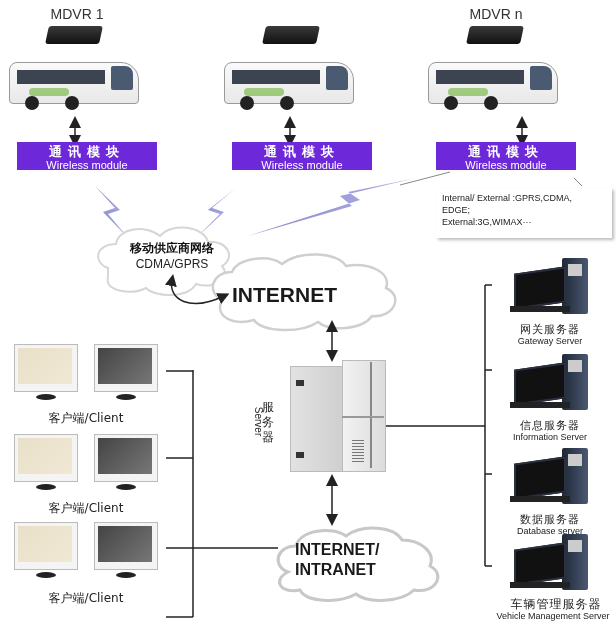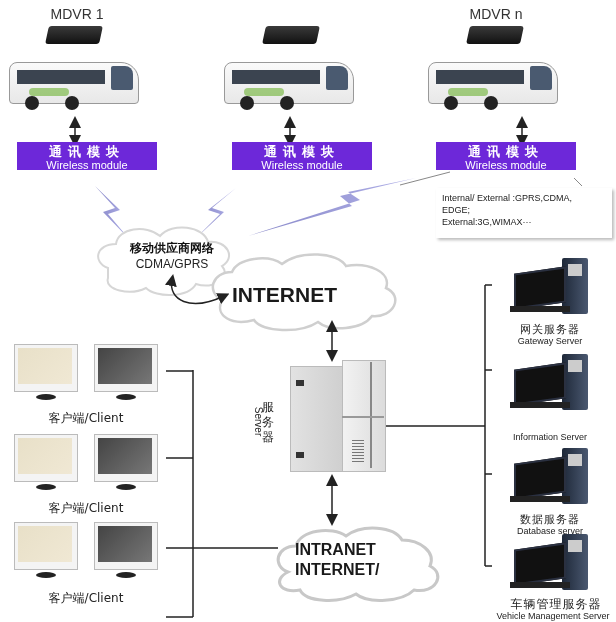--- a/index.html
+++ b/index.html
@@ -137,22 +137,22 @@
 </div>
 
 <div class="abs" style="left:112px;top:240px;width:120px;text-align:center;">
   <div class="net-cn">移动供应商网络</div>
   <div class="net-en">CDMA/GPRS</div>
 </div>
 
 <div class="abs big-label" style="left:232px;top:283px;font-size:21px;">INTERNET</div>
 
 <div class="abs big-label" style="left:295px;top:540px;font-size:16px;line-height:20px;">
+  <div>INTERNET/</div>
   <div>INTRANET</div>
-  <div>INTERNET/</div>
 </div>
 
 <div class="abs" style="left:290px;top:360px;width:95px;height:116px;">
   <div style="position:absolute;left:0;top:6px;width:52px;height:104px;background:linear-gradient(90deg,#e2e2e2,#cfcfcf);border:1px solid #bbb;"></div>
   <div style="position:absolute;left:52px;top:0;width:42px;height:110px;background:linear-gradient(90deg,#f2f2f2,#dcdcdc);border:1px solid #bbb;"></div>
   <div style="position:absolute;left:80px;top:2px;width:2px;height:106px;background:#888;"></div>
   <div style="position:absolute;left:52px;top:56px;width:42px;height:2px;background:#999;"></div>
   <div style="position:absolute;left:6px;top:20px;width:8px;height:6px;background:#333;"></div>
   <div style="position:absolute;left:6px;top:92px;width:8px;height:6px;background:#333;"></div>
   <div style="position:absolute;left:62px;top:80px;width:12px;height:22px;background:repeating-linear-gradient(#777 0 1px,transparent 1px 3px);"></div>
@@ -215,20 +215,21 @@
   <div class="abs srv-en" style="left:-14px;top:78px;">Gateway Server</div>
 </div>
 
 <div class="abs" style="left:494px;top:354px;width:120px;height:92px;">
   <div class="abs" style="left:16px;top:0;width:84px;height:60px;">
     <div style="position:absolute;left:52px;top:0;width:26px;height:56px;background:linear-gradient(90deg,#1e2838,#4a5870);border-radius:2px;"></div>
     <div style="position:absolute;left:58px;top:6px;width:14px;height:12px;background:#ccc;"></div>
     <div style="position:absolute;left:4px;top:12px;width:48px;height:32px;background:#111;border:2px solid #2a3040;transform:skewY(-8deg);"></div>
     <div style="position:absolute;left:0;top:48px;width:60px;height:6px;background:#222;"></div>
   </div>
+  <div class="abs srv-cn" style="left:-4px;top:64px;">信息服务器</div>
   <div class="abs srv-en" style="left:-14px;top:78px;">Information Server</div>
 </div>
 
 <div class="abs" style="left:494px;top:448px;width:120px;height:92px;">
   <div class="abs" style="left:16px;top:0;width:84px;height:60px;">
     <div style="position:absolute;left:52px;top:0;width:26px;height:56px;background:linear-gradient(90deg,#1e2838,#4a5870);border-radius:2px;"></div>
     <div style="position:absolute;left:58px;top:6px;width:14px;height:12px;background:#ccc;"></div>
     <div style="position:absolute;left:4px;top:12px;width:48px;height:32px;background:#111;border:2px solid #2a3040;transform:skewY(-8deg);"></div>
     <div style="position:absolute;left:0;top:48px;width:60px;height:6px;background:#222;"></div>
   </div>

